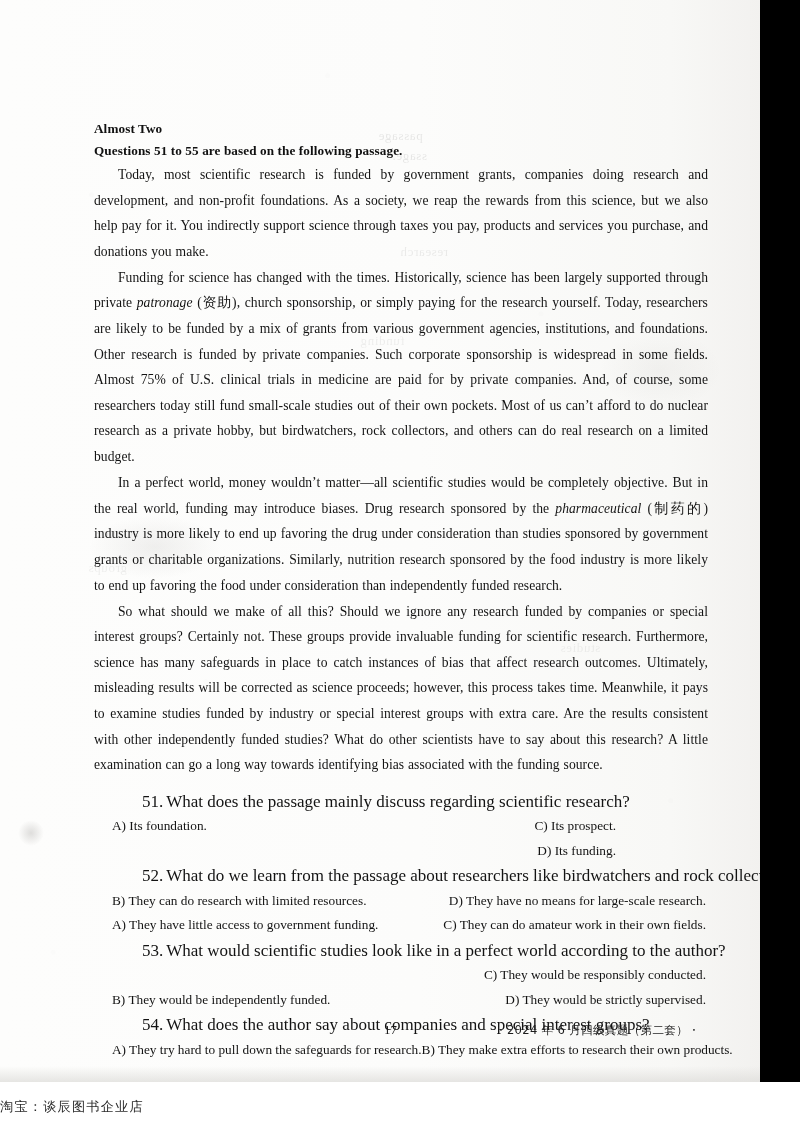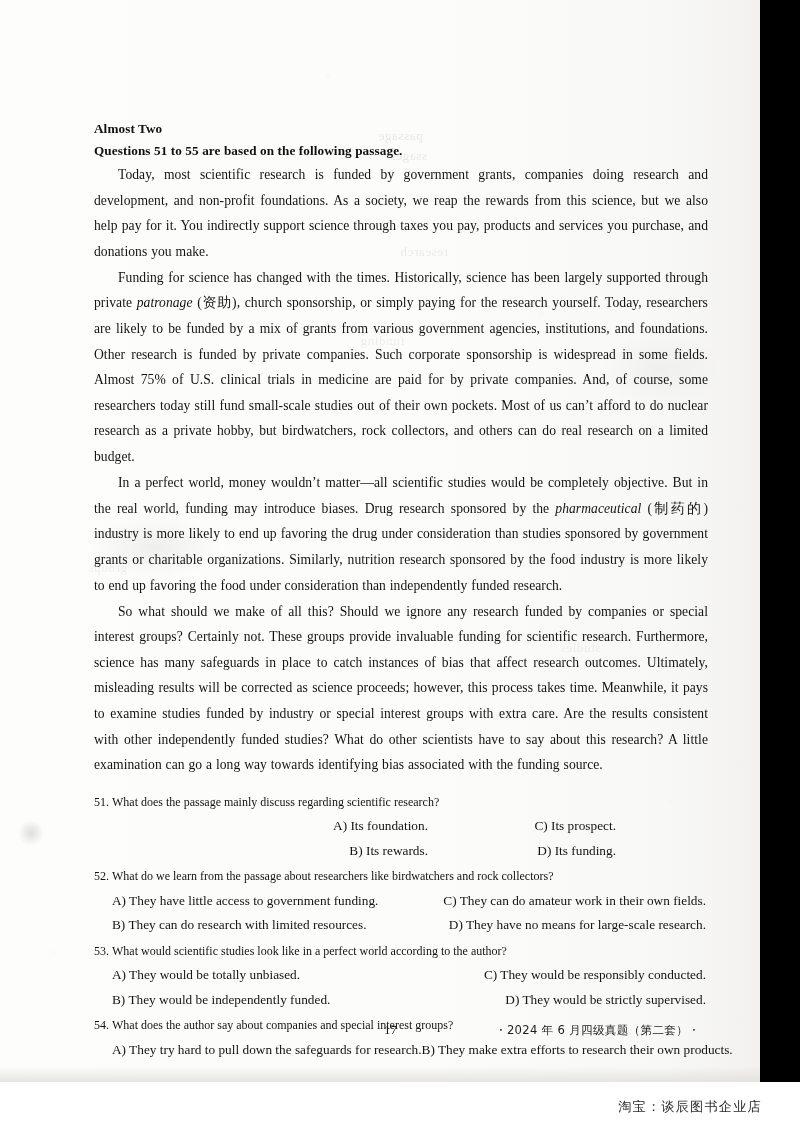--- a/index.html
+++ b/index.html
@@ -130,43 +130,44 @@
   .cn {
     font-family: Liberation Serif, serif;
     font-size: 14px;
     font-style: normal;
   }
 
   
   #questions { margin-top: 12px; }
   .qblock { margin-bottom: 1px; }
   .qstem {
-    font-size: 12px;
+    font-size: 17px;
     color: #131313;
     line-height: 24.5px;
     padding-left: 2px;
     text-indent: -2px;
     white-space: nowrap;
+    margin-left: 48px;
   }
   .qstem .qnum { margin-right: 3px; }
   .opt-row {
     display: flex;
     line-height: 24.5px;
     font-size: 13.3px;
     color: #131313;
     padding-left: 18px;
   }
   .opt-left { flex: 0 0 auto; }
   .opt-right { flex: 0 0 auto; }
   .qblock.q51 .opt-right { margin-left: auto; padding-right: 92px; }
   .qblock.q52 .opt-right,
   .qblock.q53 .opt-right { margin-left: auto; padding-right: 2px; }
   .qblock.q52 .opt-left,
   .qblock.q53 .opt-left { flex: 0 0 316px; }
-  .qblock.q51 .opt-left { flex: 0 0 316px; text-align: right; }
+  .qblock.q51 .opt-left { flex: 0 0 316px; }
 
   
   #page-footer {
     position: absolute;
     left: 94px;
     top: 1022px;
     width: 614px;
     height: 22px;
   }
   #page-number {
@@ -185,21 +186,21 @@
     color: #1d1d1d;
     letter-spacing: 0.3px;
     white-space: nowrap;
   }
 
   #watermark {
     position: absolute;
     left: 0;
     top: 1098px;
     width: 762px;
-    text-align: right;
+    text-align: left;
     font-family: "DejaVu Sans", "Liberation Sans", sans-serif;
     font-size: 13.2px;
     color: #2b2b2b;
     letter-spacing: 1.2px;
   }
 </style>
 </head>
 <body>
 
 <div id="scan-page">
@@ -228,39 +229,37 @@
       </div>
 
     <div id="questions">
         <div class="qblock q51">
           <div class="qstem"><span class="qnum">51.</span><span>What does the passage mainly discuss regarding scientific research?</span></div>
           <div class="opt-row">
             <div class="opt-left"><span>A)</span><span> Its foundation.</span></div>
             <div class="opt-right"><span>C)</span><span> Its prospect.</span></div>
           </div>
           <div class="opt-row">
-            <div class="opt-left"><span>B)</span><span> Its rewards.</span></div>
             <div class="opt-right"><span>D)</span><span> Its funding.</span></div>
           </div>
         </div>
         <div class="qblock q52">
           <div class="qstem"><span class="qnum">52.</span><span>What do we learn from the passage about researchers like birdwatchers and rock collectors?</span></div>
           <div class="opt-row">
+            <div class="opt-left"><span>B)</span><span> They can do research with limited resources.</span></div>
+            <div class="opt-right"><span>D)</span><span> They have no means for large-scale research.</span></div>
+          </div>
+          <div class="opt-row">
             <div class="opt-left"><span>A)</span><span> They have little access to government funding.</span></div>
             <div class="opt-right"><span>C)</span><span> They can do amateur work in their own fields.</span></div>
           </div>
-          <div class="opt-row">
-            <div class="opt-left"><span>B)</span><span> They can do research with limited resources.</span></div>
-            <div class="opt-right"><span>D)</span><span> They have no means for large-scale research.</span></div>
-          </div>
         </div>
         <div class="qblock q53">
           <div class="qstem"><span class="qnum">53.</span><span>What would scientific studies look like in a perfect world according to the author?</span></div>
           <div class="opt-row">
-            <div class="opt-left"><span>A)</span><span> They would be totally unbiased.</span></div>
             <div class="opt-right"><span>C)</span><span> They would be responsibly conducted.</span></div>
           </div>
           <div class="opt-row">
             <div class="opt-left"><span>B)</span><span> They would be independently funded.</span></div>
             <div class="opt-right"><span>D)</span><span> They would be strictly supervised.</span></div>
           </div>
         </div>
         <div class="qblock q54">
           <div class="qstem"><span class="qnum">54.</span><span>What does the author say about companies and special interest groups?</span></div>
           <div class="opt-row">

